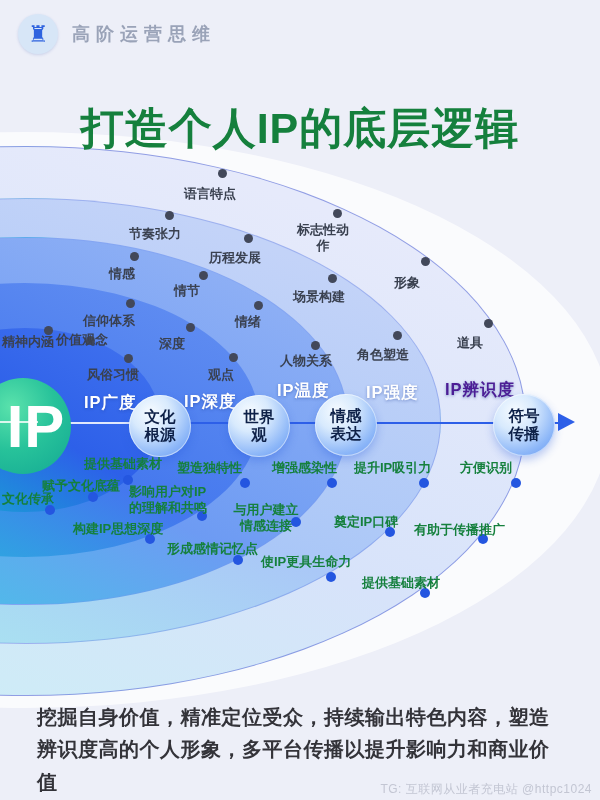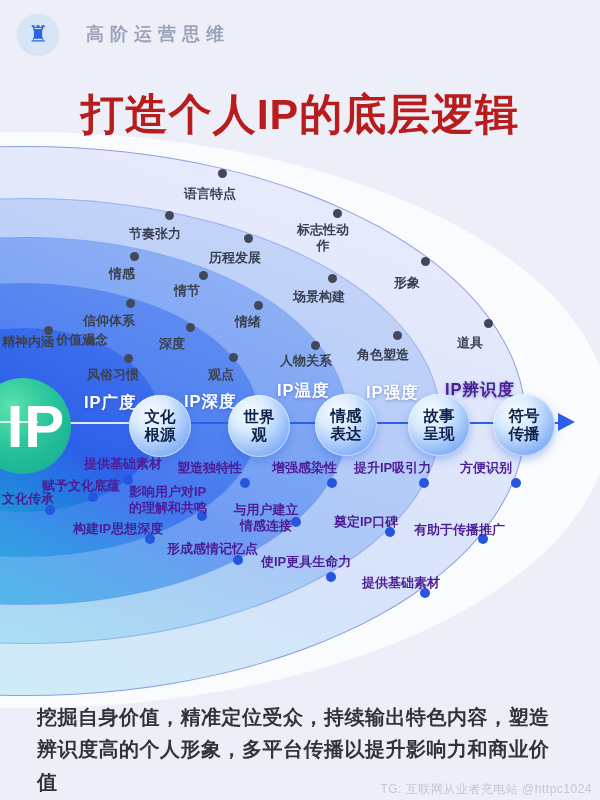--- a/index.html
+++ b/index.html
@@ -5,23 +5,23 @@
   html,body{margin:0;padding:0;background:#dfe1ec;}
   .page{
     position:relative;width:600px;height:800px;overflow:hidden;
     background:#edeff8;
     font-family:"Liberation Sans","DejaVu Sans",sans-serif;
   }
   
   .brand-row{position:absolute;left:18px;top:14px;display:flex;align-items:center;z-index:20;}
   .avatar{width:40px;height:40px;border-radius:50%;background:#d7e6f7;display:flex;align-items:center;justify-content:center;box-shadow:0 1px 3px rgba(60,90,180,.2);}
   .rook{font-size:23px;color:#2e63df;line-height:1;font-family:"DejaVu Sans",sans-serif;}
-  .brand-name{margin-left:28px;font-size:18px;font-weight:700;color:#9aa3b8;letter-spacing:6px;}
+  .brand-name{margin-left:14px;font-size:18px;font-weight:700;color:#9aa3b8;letter-spacing:6px;}
   
-  .main-title{position:absolute;left:0;right:0;top:86px;text-align:center;font-size:43px;font-weight:900;color:#b91c1c;letter-spacing:1px;z-index:20;}
+  .main-title{position:absolute;left:0;right:0;top:100px;text-align:center;font-size:43px;font-weight:900;color:#15803d;letter-spacing:1px;z-index:20;}
   
   .band{position:absolute;border-radius:50%;}
   .b6{left:-560px;top:132px;width:1170px;height:576px;background:rgba(255,255,255,.72);z-index:1;}
   .b5{left:-474px;top:146px;width:998px;height:548px;background:linear-gradient(200deg,#e6eafb 15%,#d7e3fa 55%,#cceef6 88%);border:1px solid rgba(88,106,214,.6);z-index:2;}
   .b4{left:-389px;top:198px;width:828px;height:444px;background:linear-gradient(200deg,#c3d3f8 15%,#aac7f7 55%,#a9e6f0 88%);border:1px solid rgba(88,116,224,.35);z-index:3;}
   .b3{left:-296px;top:237px;width:642px;height:366px;background:linear-gradient(205deg,#8fb0f5 12%,#6d9bf3 55%,#46c4e6 90%);border:1px solid rgba(120,150,240,.3);z-index:4;}
   .b2{left:-209px;top:283px;width:468px;height:274px;background:linear-gradient(205deg,#5f8cf1 12%,#4478ee 55%,#28b2dd 90%);z-index:5;}
   .b1{left:-110px;top:328px;width:270px;height:184px;background:linear-gradient(210deg,#3f70ee 10%,#2d60e9 50%,#17a6d3 92%);z-index:6;}
   
   .axis-blue{position:absolute;left:135px;top:422px;width:425px;height:2px;background:#2d5fe8;z-index:7;}
@@ -38,21 +38,21 @@
   
   .sphere{position:absolute;width:62px;height:62px;border-radius:50%;z-index:8;
     display:flex;align-items:center;justify-content:center;text-align:center;
     font-size:15.5px;font-weight:800;color:#0e2148;line-height:1.15;white-space:pre-line;
     background:radial-gradient(circle at 35% 28%,#f6fbff 0%,#d8eafd 32%,#8db7f8 70%,#6193f1 100%);
     box-shadow:0 4px 9px rgba(40,90,220,.3), inset 0 0 0 1px rgba(255,255,255,.5);}
   
   .ud{position:absolute;width:9px;height:9px;border-radius:50%;background:#42485a;z-index:9;}
   .ld{position:absolute;width:10px;height:10px;border-radius:50%;background:#2456e0;z-index:9;}
   .ul{position:absolute;font-size:13px;font-weight:600;color:#3a4150;z-index:9;white-space:pre-line;line-height:1.2;}
-  .ll{position:absolute;font-size:13px;font-weight:600;color:#4c1d95;z-index:9;white-space:pre-line;line-height:1.2;}
+  .ll{position:absolute;font-size:13px;font-weight:600;color:#15803d;z-index:9;white-space:pre-line;line-height:1.2;}
   
   .summary{position:absolute;left:37px;width:532px;top:701px;font-size:20px;font-weight:800;color:#333339;line-height:1.62;letter-spacing:.5px;z-index:20;}
   .watermark{position:absolute;right:8px;top:781px;font-size:12px;color:#c3c6d3;z-index:20;letter-spacing:.5px;}
 </style>
 </head>
 <body>
 
 <div class="page">
 
   <div class="brand-row">
@@ -85,22 +85,20 @@
   <div class="band-label" style="left:277px;top:380px">IP温度</div>
   <div class="band-label" style="left:366px;top:382px">IP强度</div>
   <div class="band-label" style="left:445px;top:379px;color:#4c1d95">IP辨识度</div>
 
   <div class="sphere" style="left:228px;top:395px">世界
 观</div>
   <div class="sphere" style="left:129px;top:395px">文化
 根源</div>
   <div class="sphere" style="left:315px;top:394px">情感
 表达</div>
-  <div class="sphere" style="left:408px;top:394px">故事
-呈现</div>
   <div class="sphere" style="left:493px;top:394px">符号
 传播</div>
 
   <div class="ud" style="left:44px;top:326px"></div>
   <div class="ud" style="left:86px;top:336px"></div>
   <div class="ud" style="left:124px;top:354px"></div>
   <div class="ud" style="left:126px;top:299px"></div>
   <div class="ud" style="left:186px;top:323px"></div>
   <div class="ud" style="left:229px;top:353px"></div>
   <div class="ud" style="left:130px;top:252px"></div>

